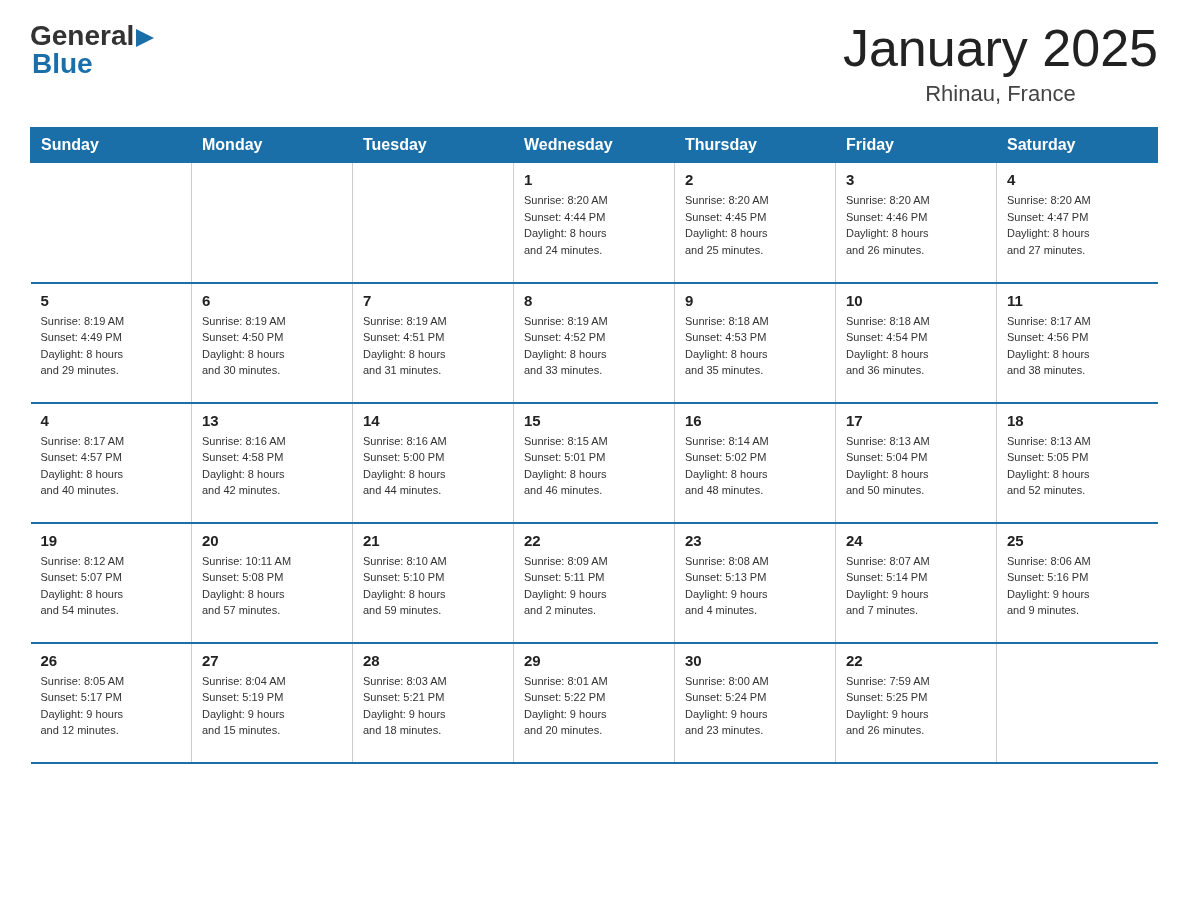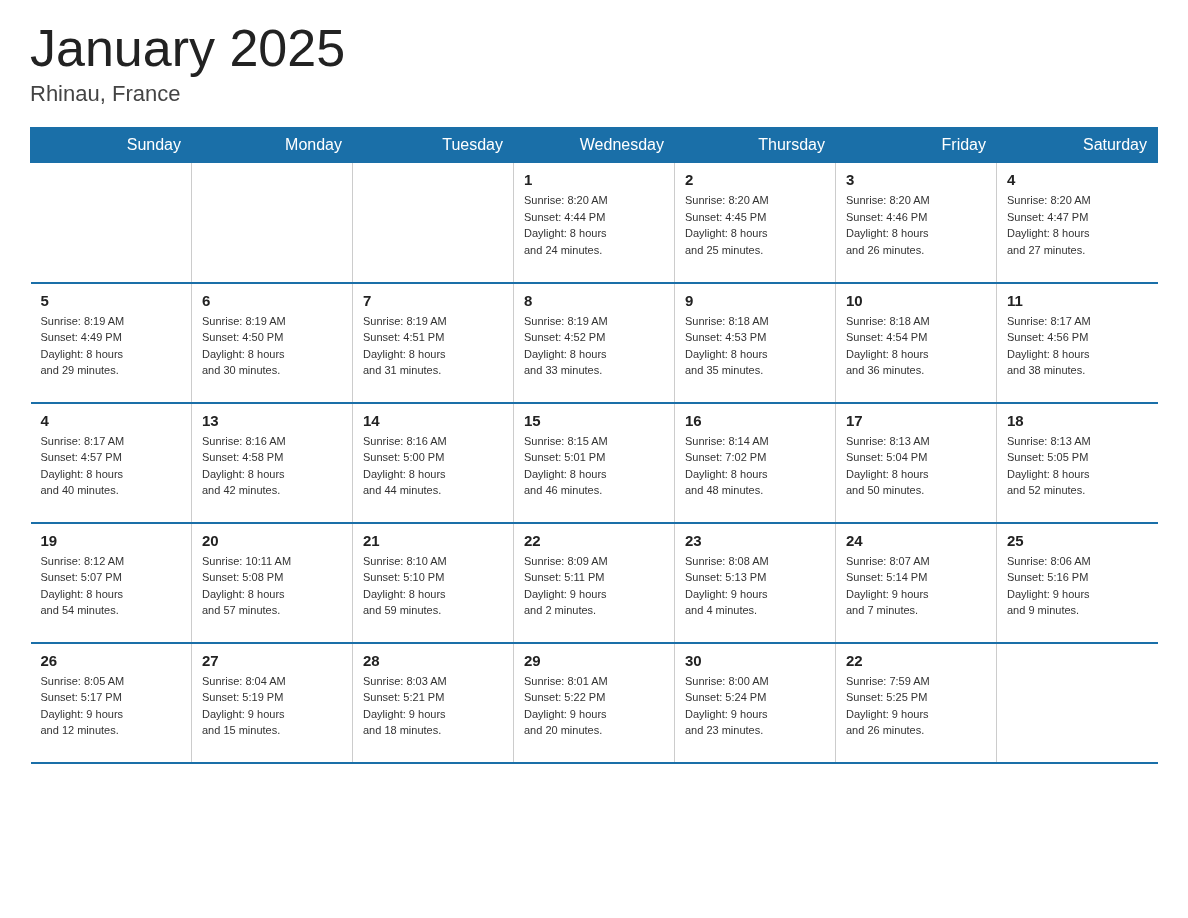--- a/index.html
+++ b/index.html
@@ -20,21 +20,21 @@
       font-size: 28px;
       font-weight: bold;
       color: #333;
     }
     .logo-text-blue {
       font-size: 28px;
       font-weight: bold;
       color: #1a6fa8;
     }
     .title-block {
-      text-align: left;
+      text-align: center;
     }
     .month-title {
       font-size: 52px;
       font-weight: normal;
       color: #222;
       line-height: 1.1;
     }
     .location {
       font-size: 22px;
       color: #444;
@@ -44,23 +44,23 @@
       width: 100%;
       border-collapse: collapse;
       table-layout: fixed;
     }
     thead tr {
       background-color: #1a6fa8;
     }
     thead th {
       color: #fff;
       font-size: 16px;
-      font-weight: normal;
+      font-weight: bold;
       padding: 8px 10px;
-      text-align: right;
+      text-align: left;
       border: 1px solid #1a6fa8;
     }
     tbody tr {
       border-bottom: 2px solid #1a6fa8;
     }
     tbody td {
       vertical-align: top;
       padding: 8px 10px;
       font-size: 13px;
       color: #333;
@@ -92,20 +92,33 @@
     }
     .logo-line2 {
       margin-top: -4px;
       padding-left: 2px;
     }
   </style>
 </head>
 <body>
 
 <div class="header">
+  <div class="logo-wrapper">
+    <div class="logo-line1">
+      <span class="logo-text-general">General</span>
+      <span style="display:inline-flex;flex-direction:column;align-items:center;margin-left:2px;margin-top:4px;">
+        <svg width="18" height="18" viewBox="0 0 18 18">
+          <polygon points="0,0 18,9 0,18" fill="#1a6fa8"></polygon>
+        </svg>
+      </span>
+    </div>
+    <div class="logo-line2">
+      <span class="logo-text-blue">Blue</span>
+    </div>
+  </div>
   <div class="title-block">
     <div class="month-title">January 2025</div>
     <div class="location">Rhinau, France</div>
   </div>
 </div>
 
 <table>
   <thead>
     <tr>
     <th>Sunday</th>
@@ -227,21 +240,21 @@
         <td>
           <span class="day-number">15</span>
           <div class="day-info" style="white-space: pre-line;">Sunrise: 8:15 AM
 Sunset: 5:01 PM
 Daylight: 8 hours
 and 46 minutes.</div>
         </td>
         <td>
           <span class="day-number">16</span>
           <div class="day-info" style="white-space: pre-line;">Sunrise: 8:14 AM
-Sunset: 7:02 PM
+Sunset: 5:02 PM
 Daylight: 8 hours
 and 48 minutes.</div>
         </td>
         <td>
           <span class="day-number">17</span>
           <div class="day-info" style="white-space: pre-line;">Sunrise: 8:13 AM
 Sunset: 5:04 PM
 Daylight: 8 hours
 and 50 minutes.</div>
         </td>

